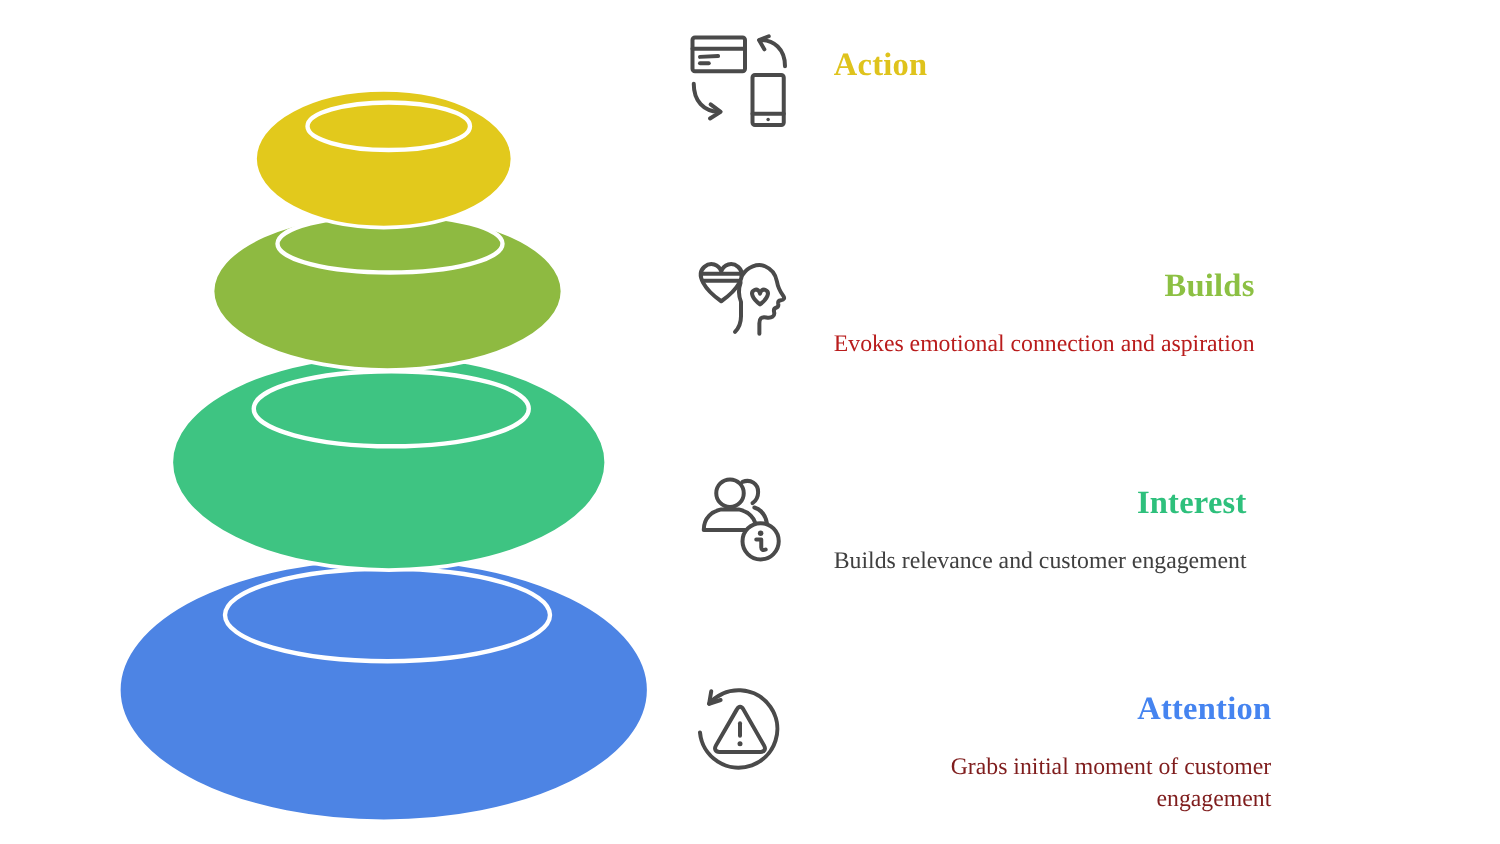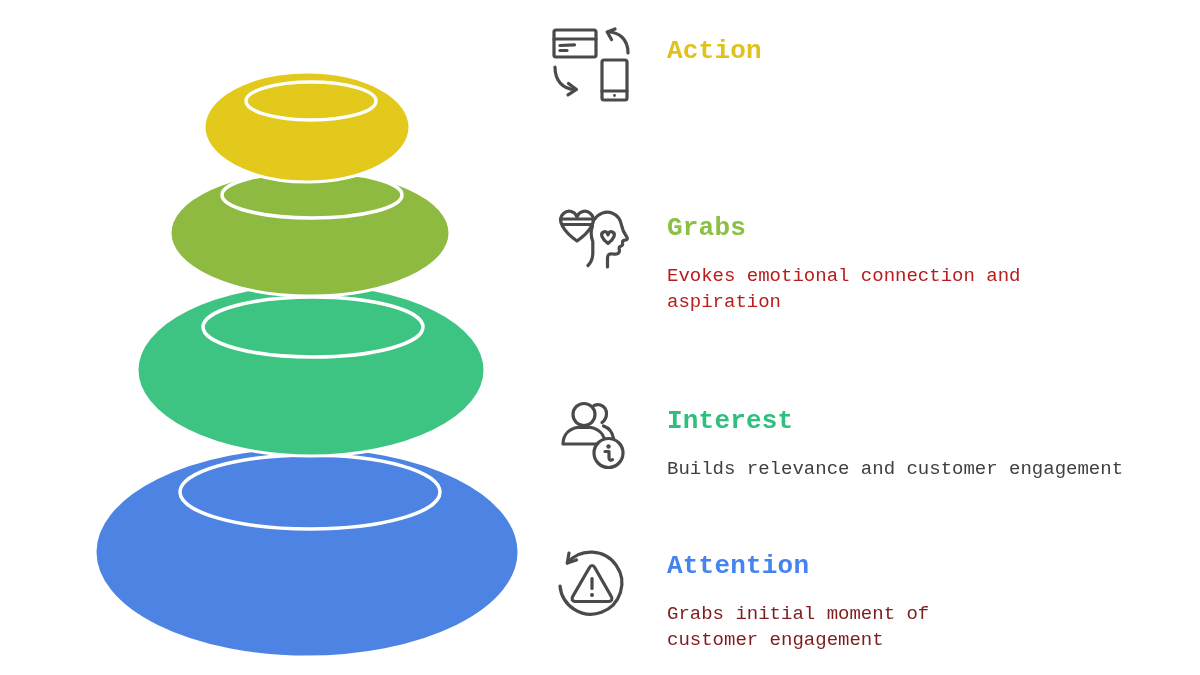--- a/index.html
+++ b/index.html
@@ -2,28 +2,29 @@
 <html><head>
 <meta charset="utf-8">
 <style>
   html, body { margin: 0; padding: 0; background: #ffffff; }
   .stage {
     position: relative;
     width: 1200px;
     height: 660px;
     background: #ffffff;
     overflow: hidden;
-    font-family: Liberation Mono, monospace;
+    font-family: Liberation Serif, serif;
+    text-align: right;
   }
   .funnel-svg { position: absolute; left: 0; top: 0; }
 
   .row { position: absolute; left: 551px; display: flex; align-items: flex-start; }
   .row-0 { top: 25px; }
   .row-1 { top: 202px; }
-  .row-2 { top: 395px; }
+  .row-2 { top: 375px; }
   .row-3 { top: 540px; }
 
   .icon-box { width: 80px; height: 78px; flex: 0 0 80px; margin-top: 2px; }
   .icon-box svg { width: 100%; height: 100%; display: block; }
 
   .entry-text { margin-left: 36px; padding-top: 12px; }
   .entry-title {
     margin: 0;
     font-size: 26px;
     font-weight: 700;
@@ -97,21 +98,21 @@
           <path fill="#ffffff" d="M26 36 C13 27 5 15 12.5 8.5 C17.5 4.2 24 6.5 26 12 C28 6.5 34.5 4.2 39.5 8.5 C47 15 39 27 26 36 Z"></path>
           <g clip-path="url(#heart-clip)">
             <path d="M4 14 H48"></path>
             <path d="M4 19.5 H48"></path>
           </g>
           <path d="M57 38.5 C50.8 34 48.8 28.6 52.6 27 C55 26 56.6 27.8 57 30 C57.4 27.8 59 26 61.4 27 C65.2 28.6 63.2 34 57 38.5 Z"></path>
         </g>
       </svg>
     </span>
     <div class="entry-text">
-      <h2 class="entry-title" style="color: rgb(140, 192, 67);">Grabs</h2>
+      <h2 class="entry-title" style="color: rgb(140, 192, 67);">Builds</h2>
       <p class="entry-desc" style="color: #b91c1c;">Evokes emotional connection and aspiration</p>
     </div>
   </div>
 
   <div class="row row-2">
     <span class="icon-box">
       <svg viewBox="0 0 80 76">
         <g fill="none" stroke-width="3.2" stroke-linecap="round" stroke-linejoin="round" stroke="#4a4a4a">
           <path d="M43 7.5 C49.5 5 55.5 9 55.5 15.5 C55.5 19.5 53.8 22.5 51 24.5"></path>
           <path d="M52.5 28 C58.5 30 61.5 34.5 62.5 40.5"></path>

